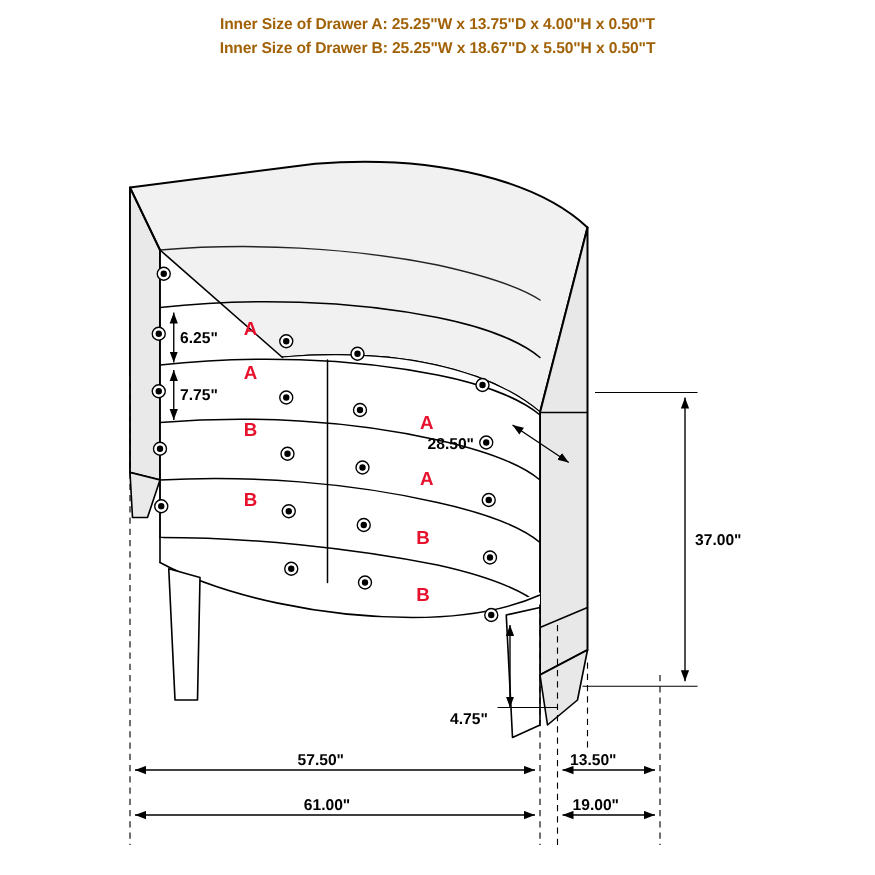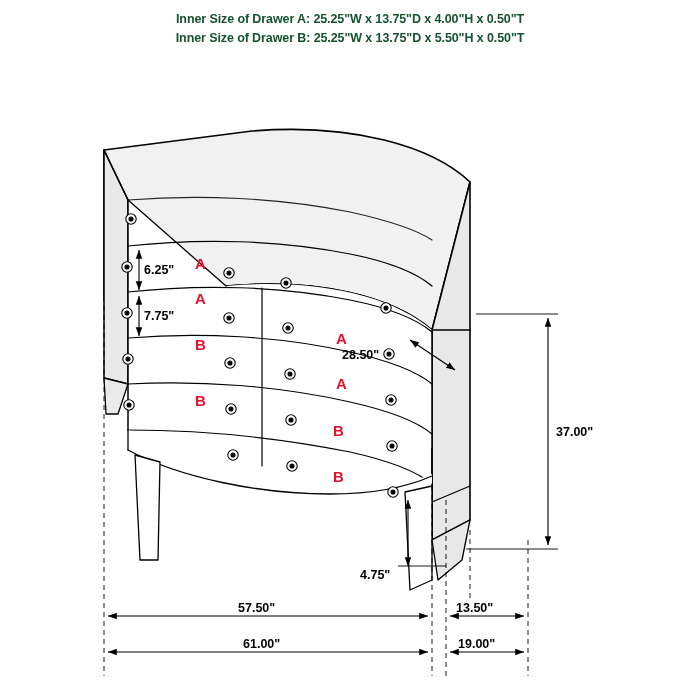--- a/index.html
+++ b/index.html
@@ -19,21 +19,21 @@
     width: 700px;
     height: 700px;
   }
   .hdr {
     position: absolute;
     left: 0;
     width: 700px;
     text-align: center;
     font-weight: bold;
     font-size: 12.5px;
-    color: #14532d;
+    color: #a16207;
     letter-spacing: -0.1px;
   }
   #hdr1 { top: 12px; }
   #hdr2 { top: 31px; }
 
   svg {
     position: absolute;
     left: 0;
     top: 0;
   }
@@ -48,21 +48,21 @@
     color: #e8112d;
     font-size: 15px;
   }
 </style>
 </head>
 <body>
 
 <div id="stage">
 
   <div class="hdr" id="hdr1">Inner Size of Drawer A: 25.25"W x 13.75"D x 4.00"H x 0.50"T</div>
-  <div class="hdr" id="hdr2">Inner Size of Drawer B: 25.25"W x 13.75"D x 5.50"H x 0.50"T</div>
+  <div class="hdr" id="hdr2">Inner Size of Drawer B: 25.25"W x 18.67"D x 5.50"H x 0.50"T</div>
 
   <svg width="700" height="700" viewBox="0 0 700 700">
     <g fill="none" stroke="#000" stroke-width="1.4" stroke-linejoin="round" stroke-linecap="round">
 
       <path d="M104,150 L252,131 C352,123 432,146 470,182 L470,182 L432,330 C392,296 318,278 226,286 L104,300 Z" fill="#f1f1f1" stroke="#000" stroke-width="1.6"></path>
 
       <path d="M104,300 L226,286 C318,278 392,296 432,330" stroke="#000" stroke-width="1.6" fill="none"></path>
 
       <path d="M104,150 L104,300 L104,378 L128,384 L128,200 Z" fill="#e9e9e9" stroke="#000" stroke-width="1.5"></path>
       <path d="M104,150 L128,200" stroke="#000" stroke-width="1.4"></path>

